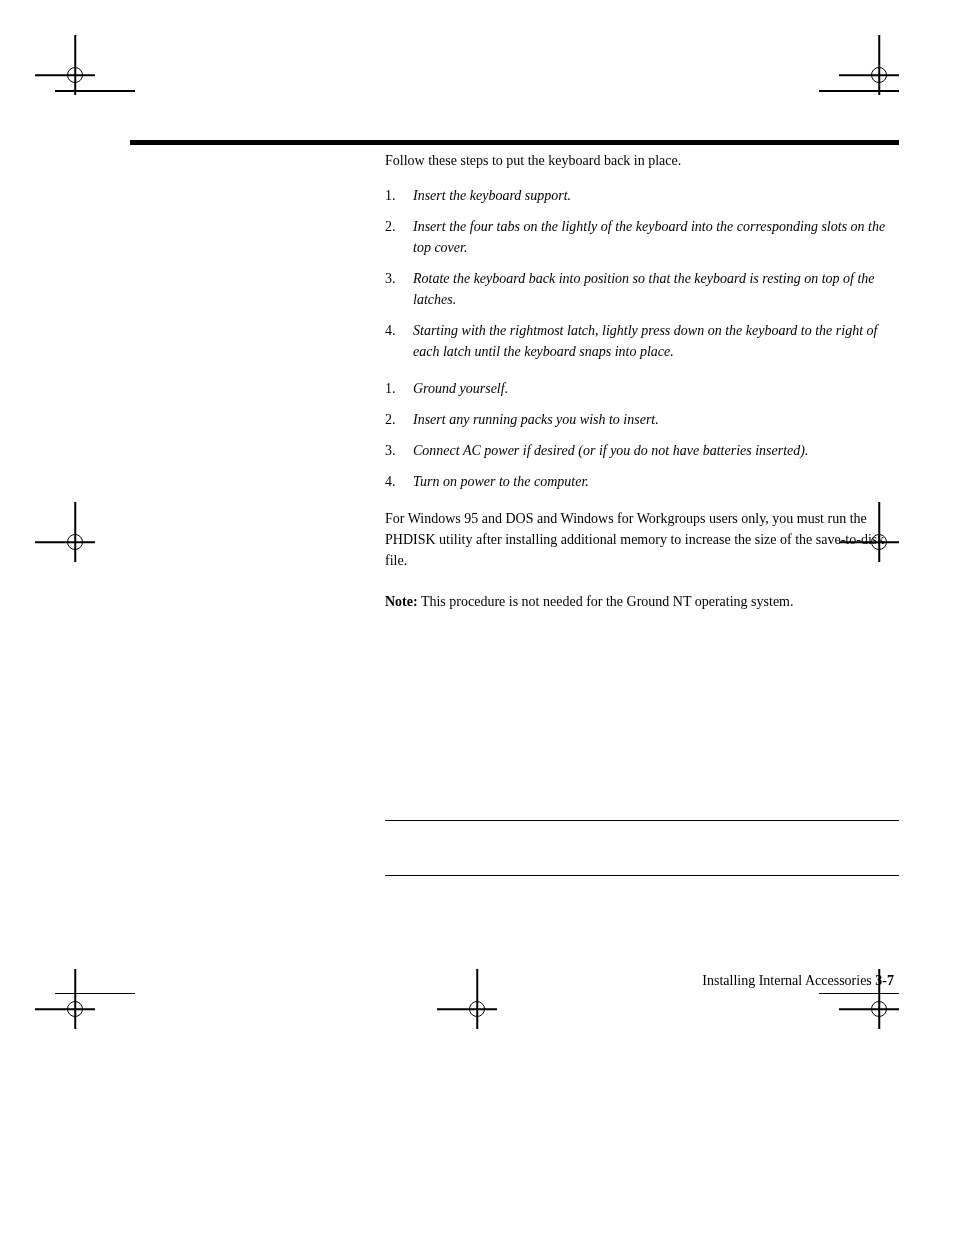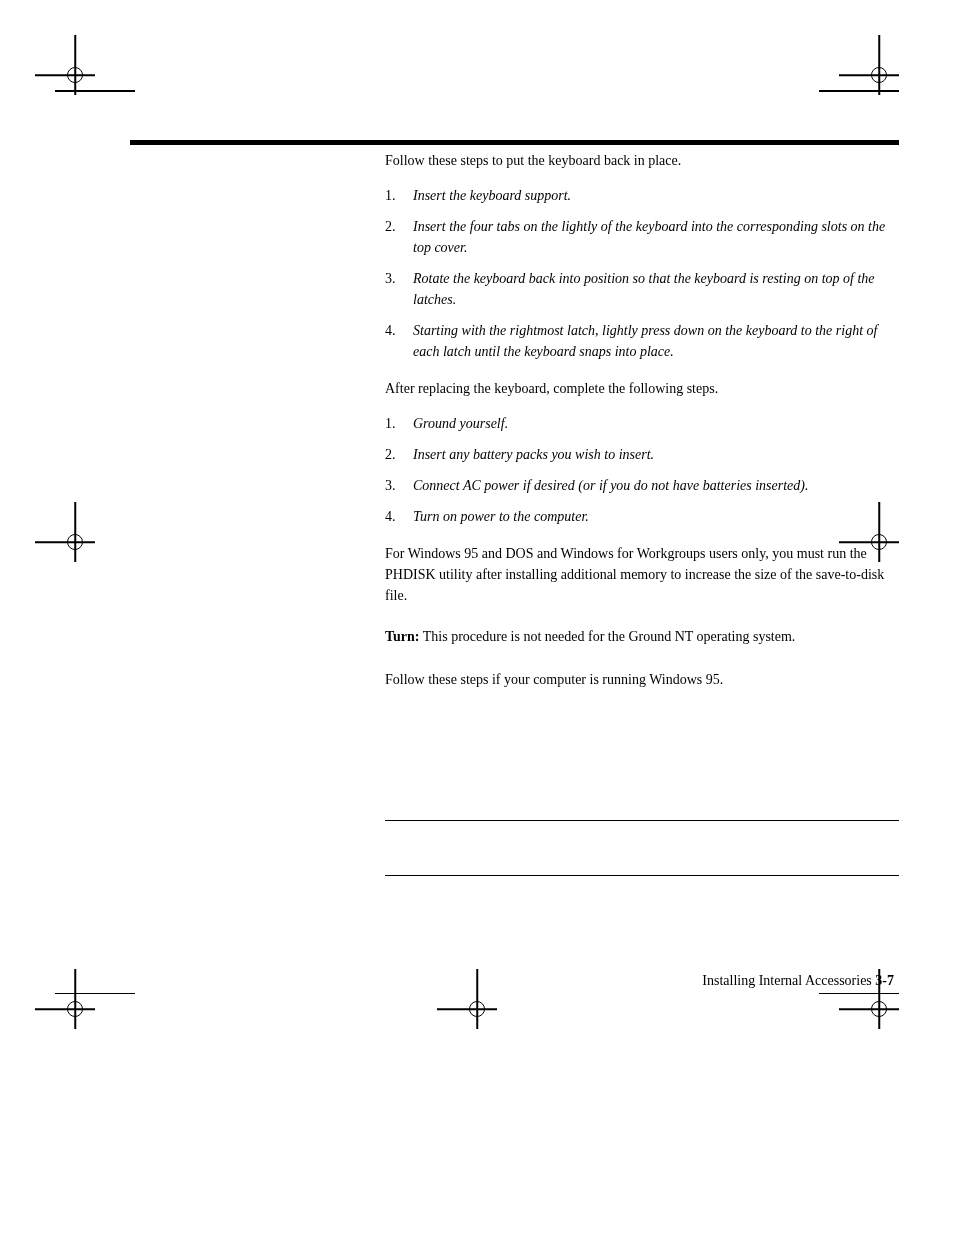--- a/index.html
+++ b/index.html
@@ -314,48 +314,46 @@
       <li>
         <span class="num">3.</span>
         <span class="text">Rotate the keyboard back into position so that the keyboard is resting on top of the latches.</span>
       </li>
       <li>
         <span class="num">4.</span>
         <span class="text">Starting with the rightmost latch, lightly press down on the keyboard to the right of each latch until the keyboard snaps into place.</span>
       </li>
     </ol>
 
-    <p class="section-text">After replacing the keyboard, complete the following steps.</p>
 
     <ol class="numbered-list">
       <li>
         <span class="num">1.</span>
         <span class="text">Ground yourself.</span>
       </li>
       <li>
         <span class="num">2.</span>
-        <span class="text">Insert any battery packs you wish to insert.</span>
+        <span class="text">Insert any running packs you wish to insert.</span>
       </li>
       <li>
         <span class="num">3.</span>
         <span class="text">Connect AC power if desired (or if you do not have batteries inserted).</span>
       </li>
       <li>
         <span class="num">4.</span>
         <span class="text">Turn on power to the computer.</span>
       </li>
     </ol>
 
     <p class="section-text">For Windows 95 and DOS and Windows for Workgroups users only, you must run the PHDISK utility after installing additional memory to increase the size of the save-to-disk file.</p>
 
     <div class="note-box">
-      <span class="note-label">Turn:</span><span>  This procedure is not needed for the Ground NT operating system.</span>
+      <span class="note-label">Note:</span><span>  This procedure is not needed for the Ground NT operating system.</span>
     </div>
 
-    <p class="section-text">Follow these steps if your computer is running Windows 95.</p>
 
   </div>
 
   <div class="footer-text">
     <span>Installing Internal Accessories </span><span class="page-ref">3-7</span>
   </div>
 
   <div class="bottom-line-left"></div>
   <div class="bottom-line-right"></div>
 

